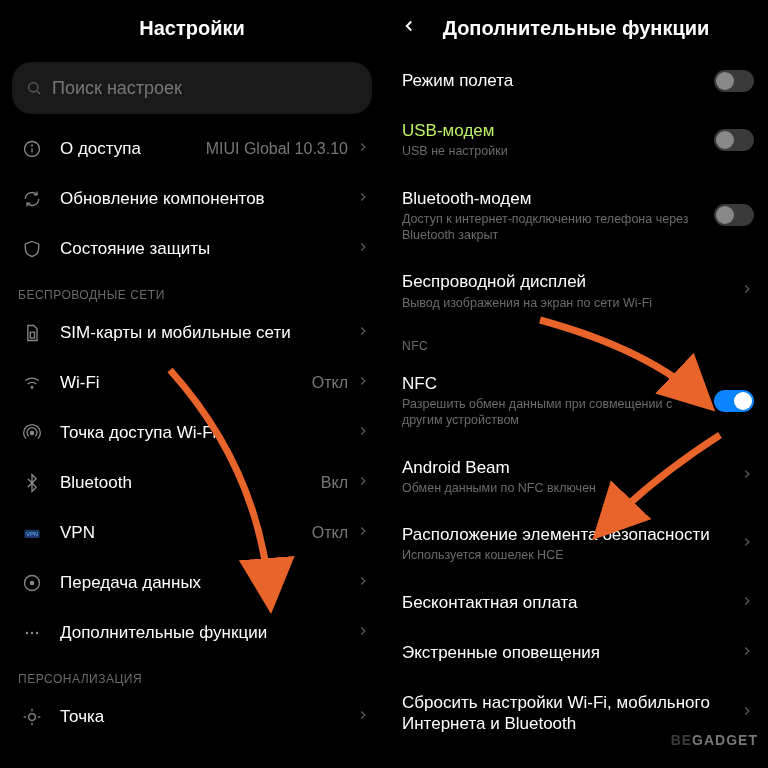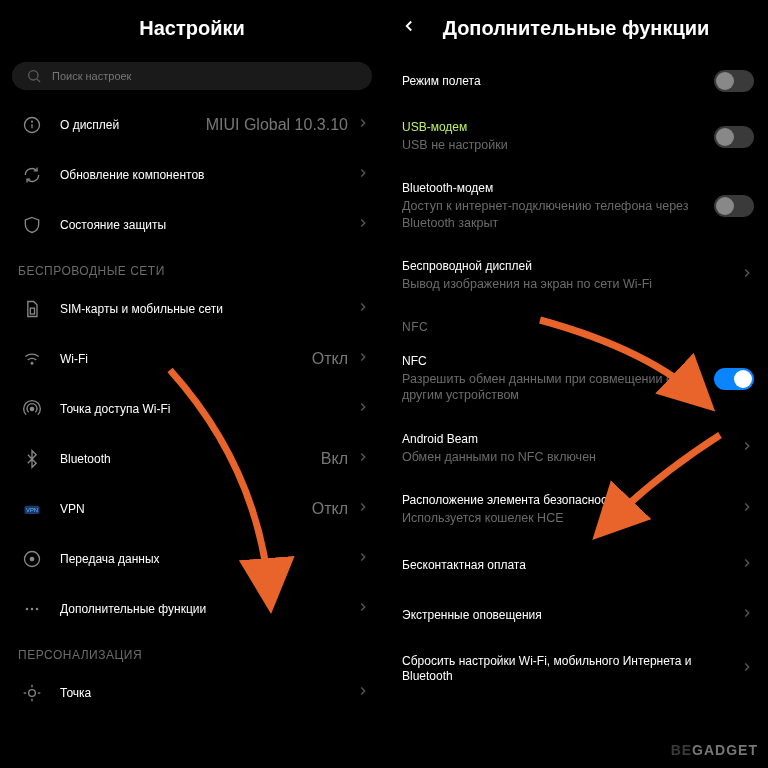--- a/index.html
+++ b/index.html
@@ -12,47 +12,47 @@
     position: relative;
     overflow: hidden;
   }
   .pane { width: 50%; height: 100%; background: #000; position: relative; }
   .pane-left { border-right: 0; }
   .title-row { display: flex; align-items: center; justify-content: center; height: 56px; position: relative; }
   .title-row .back { position: absolute; left: 16px; top: 50%; transform: translateY(-50%); color: #fff; }
   .title { font-size: 20px; font-weight: 600; }
   .search {
     margin: 6px 12px 10px 12px;
-    height: 28px;
+    height: 52px;
     background: #1a1a1a;
     border-radius: 20px;
     display: flex;
     align-items: center;
     padding: 0 14px;
     color: #777;
-    font-size: 11px;
+    font-size: 18px;
   }
   .search svg { margin-right: 10px; opacity: .6; }
   .section-header {
     color: #6b6b6b;
     font-size: 12px;
     letter-spacing: .5px;
     padding: 14px 18px 6px 18px;
     text-transform: uppercase;
   }
   .row {
     display: flex;
     align-items: center;
     padding: 14px 14px 14px 18px;
     min-height: 50px;
     position: relative;
   }
   .row .icon-slot { width: 28px; display: flex; align-items: center; justify-content: center; margin-right: 14px; flex-shrink: 0; }
   .row .text-slot { flex: 1; display: flex; flex-direction: column; }
-  .row .label { font-size: 12px; color: #fff; line-height: 1.25; }
+  .row .label { font-size: 17px; color: #fff; line-height: 1.25; }
   .row .label.dim { color: #bef264; }
   .row .sub { font-size: 12.5px; color: #6b6b6b; margin-top: 2px; line-height: 1.3; }
   .row .value { font-size: 16px; color: #777; margin-right: 8px; white-space: nowrap; }
   .row .chev { color: #555; flex-shrink: 0; }
   .toggle {
     width: 40px; height: 22px; border-radius: 11px;
     background: #3a3a3a; position: relative; flex-shrink: 0;
   }
   .toggle::after {
     content: ""; position: absolute; width: 18px; height: 18px; border-radius: 50%;
@@ -60,21 +60,21 @@
   }
   .toggle.on { background: #0a84ff; }
   .toggle.on::after { background: #fff; left: 20px; }
   .arrow {
     position: absolute;
     pointer-events: none;
     z-index: 50;
   }
   .watermark {
     position: absolute;
-    right: 10px; bottom: 10px;
+    right: 10px; bottom: 20px;
     font-size: 14px; font-weight: 700;
     color: #3a3a3a;
     letter-spacing: 1px;
   }
   .watermark .accent { color: #777; }
 </style>
 </head>
 <body>
 
 <div class="pane pane-left">
@@ -92,21 +92,21 @@
   <div id="left-top">
       <div class="row">
         <span class="icon-slot">
           <svg width="20" height="20" viewBox="0 0 24 24" stroke="#888" stroke-width="1.6" fill="none">
             <circle cx="12" cy="12" r="9"></circle>
             <line x1="12" y1="11" x2="12" y2="16"></line>
             <circle cx="12" cy="8" r="0.5" fill="#888"></circle>
           </svg>
         </span>
         <span class="text-slot">
-          <span class="label">О дисплей</span>
+          <span class="label">О доступа</span>
         </span>
         <span class="value">MIUI Global 10.3.10</span>
         <span class="chev"><svg width="14" height="14" viewBox="0 0 24 24" fill="none" stroke="#555" stroke-width="2.5">
             <polyline points="9 18 15 12 9 6"></polyline>
           </svg></span>
       </div>
       <div class="row">
         <span class="icon-slot">
           <svg width="20" height="20" viewBox="0 0 24 24" stroke="#888" stroke-width="1.6" fill="none">
             <path d="M4 12a8 8 0 0 1 14-5"></path>

